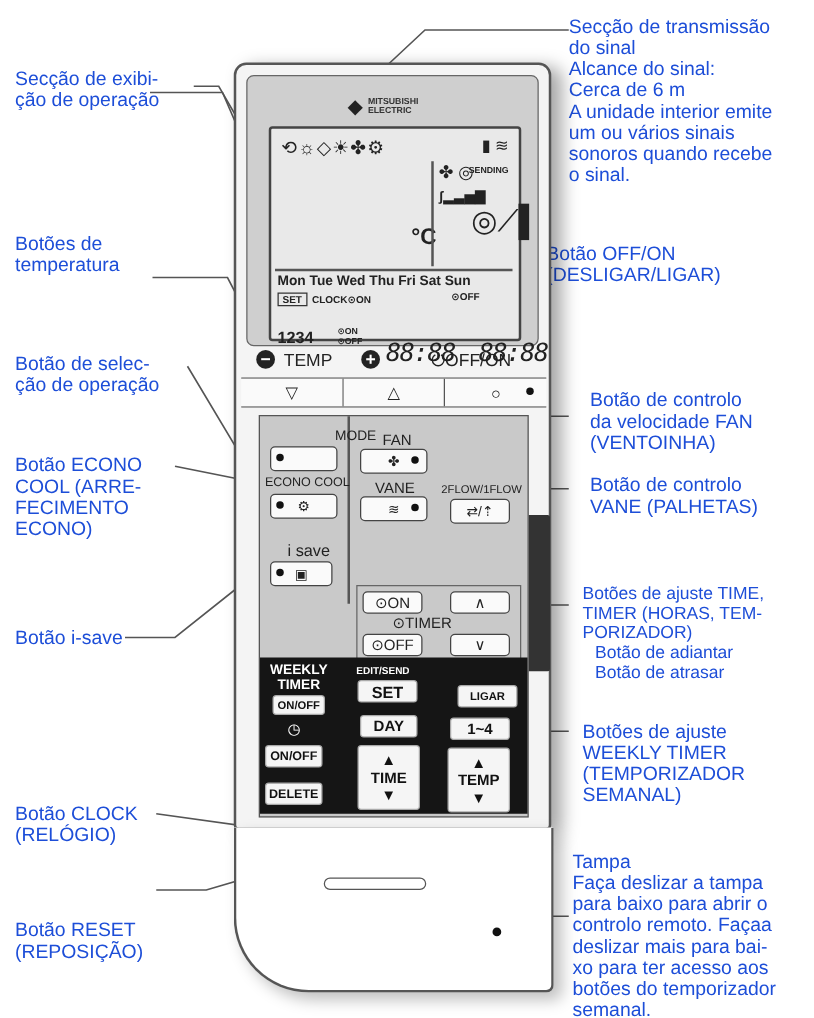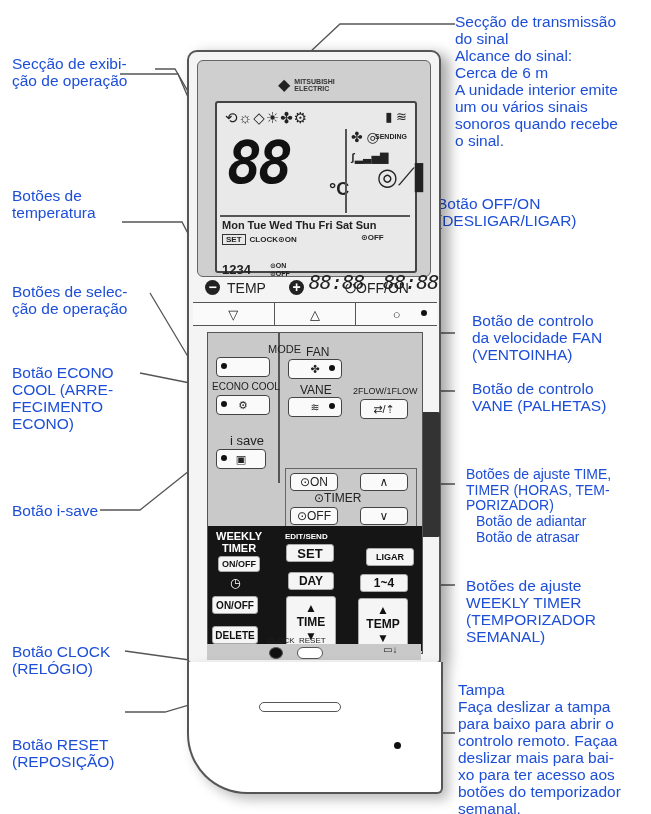--- a/index.html
+++ b/index.html
@@ -87,21 +87,21 @@
 Alcance do sinal:
 Cerca de 6 m
 A unidade interior emite
 um ou vários sinais
 sonoros quando recebe
 o sinal.</div>
 <div class="lbl" style="left:12px;top:187px;">Botões de
 temperatura</div>
 <div class="lbl" style="left:437px;top:195px;">Botão OFF/ON
 (DESLIGAR/LIGAR)</div>
-<div class="lbl" style="left:12px;top:283px;">Botões de selec-
+<div class="lbl" style="left:12px;top:283px;">Botão de selec-
 ção de operação</div>
 <div class="lbl" style="left:472px;top:312px;">Botão de controlo
 da velocidade FAN
 (VENTOINHA)</div>
 <div class="lbl" style="left:12px;top:364px;">Botão ECONO
 COOL (ARRE-
 FECIMENTO
 ECONO)</div>
 <div class="lbl" style="left:472px;top:380px;">Botão de controlo
 VANE (PALHETAS)</div>
@@ -131,21 +131,20 @@
 <div class="remote">
   <div class="shell">
     <div class="topface">
       <div class="logo">
         <span class="mark">◆</span>
         <span class="txt"><span>MITSUBISHI</span><br><span>ELECTRIC</span></span>
       </div>
       <div class="lcd">
         <div class="icons">⟲☼◇☀✤⚙</div>
         <div class="icons2">▮ ≋</div>
-        <div class="big">88</div>
         <div class="deg">°C</div>
         <div class="divv"></div>
         <div class="fanico">✤ ◎</div>
         <div class="sending">SENDING</div>
         <div class="bars">ʃ▂▃▅▇</div>
         <div class="vane">◎⟋▌</div>
         <div class="divh"></div>
         <div class="days">
           <span class="weekly">WEEKLY</span>
           <span>Mon</span>
@@ -244,26 +243,19 @@
             <span>▼</span>
           </div>
         <div class="wb" style="left:150px;top:72px;width:48px;height:50px;font-size:12px;flex-direction:column;">
             <span>▲</span>
             <span>TEMP</span>
             <span>▼</span>
           </div>
       </div>
     </div>
 
-    <div class="clockstrip" style="top:592px;height:16px;">
-      <span class="plbl" style="left:60px;top:-8px;font-size:8px;">CLOCK</span>
-      <span class="plbl" style="left:92px;top:-8px;font-size:8px;">RESET</span>
-      <div style="position:absolute;left:62px;top:3px;width:12px;height:10px;border-radius:50%;background:#111;border:1.5px solid #555;"></div>
-      <div style="position:absolute;left:90px;top:3px;width:24px;height:10px;border-radius:6px;background:#fff;border:1.5px solid #555;"></div>
-      <span class="plbl" style="left:176px;top:0px;font-size:10px;">▭↓</span>
-    </div>
   </div>
 
   <div class="cover">
     <div class="slot"></div>
     <div class="dot"></div>
   </div>
 </div>
 
 </body></html>

